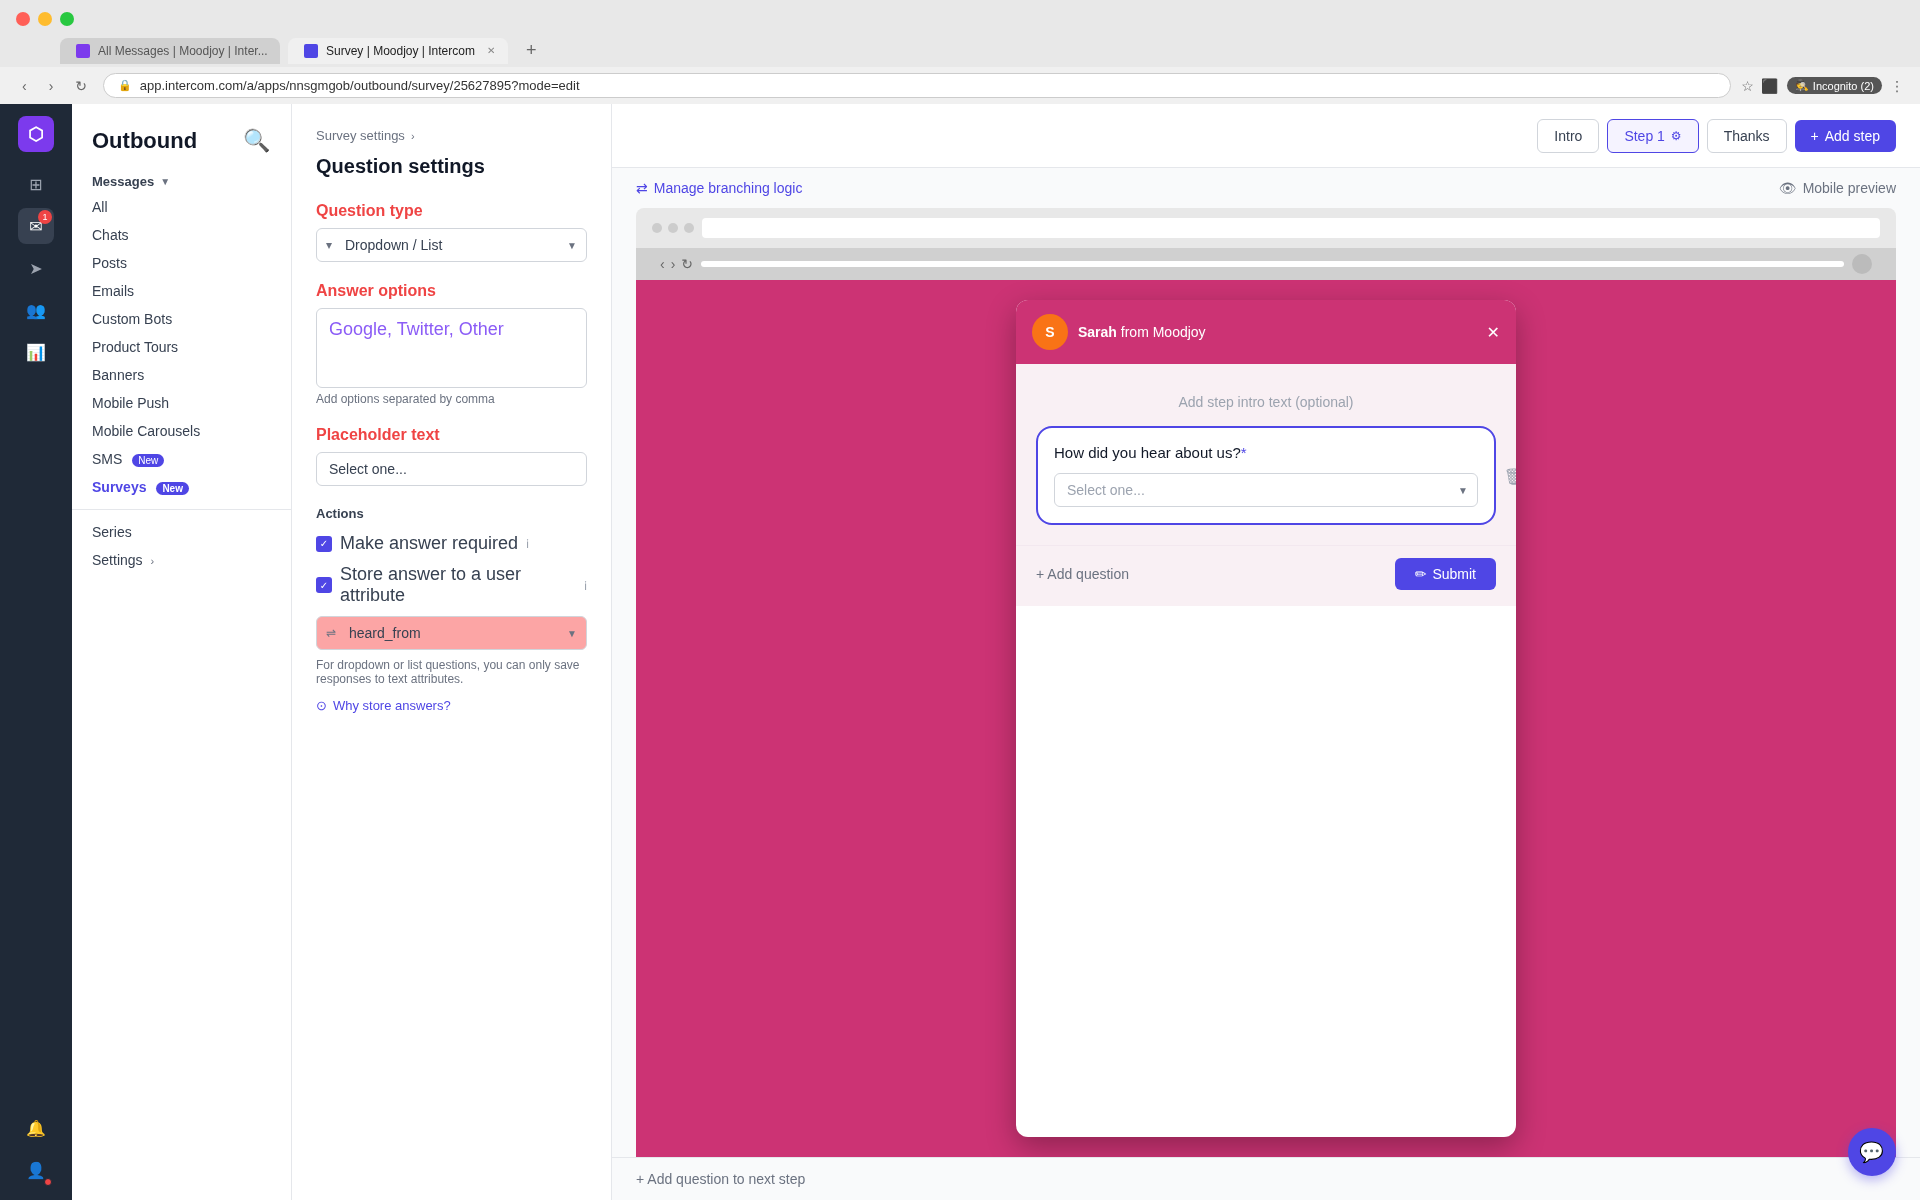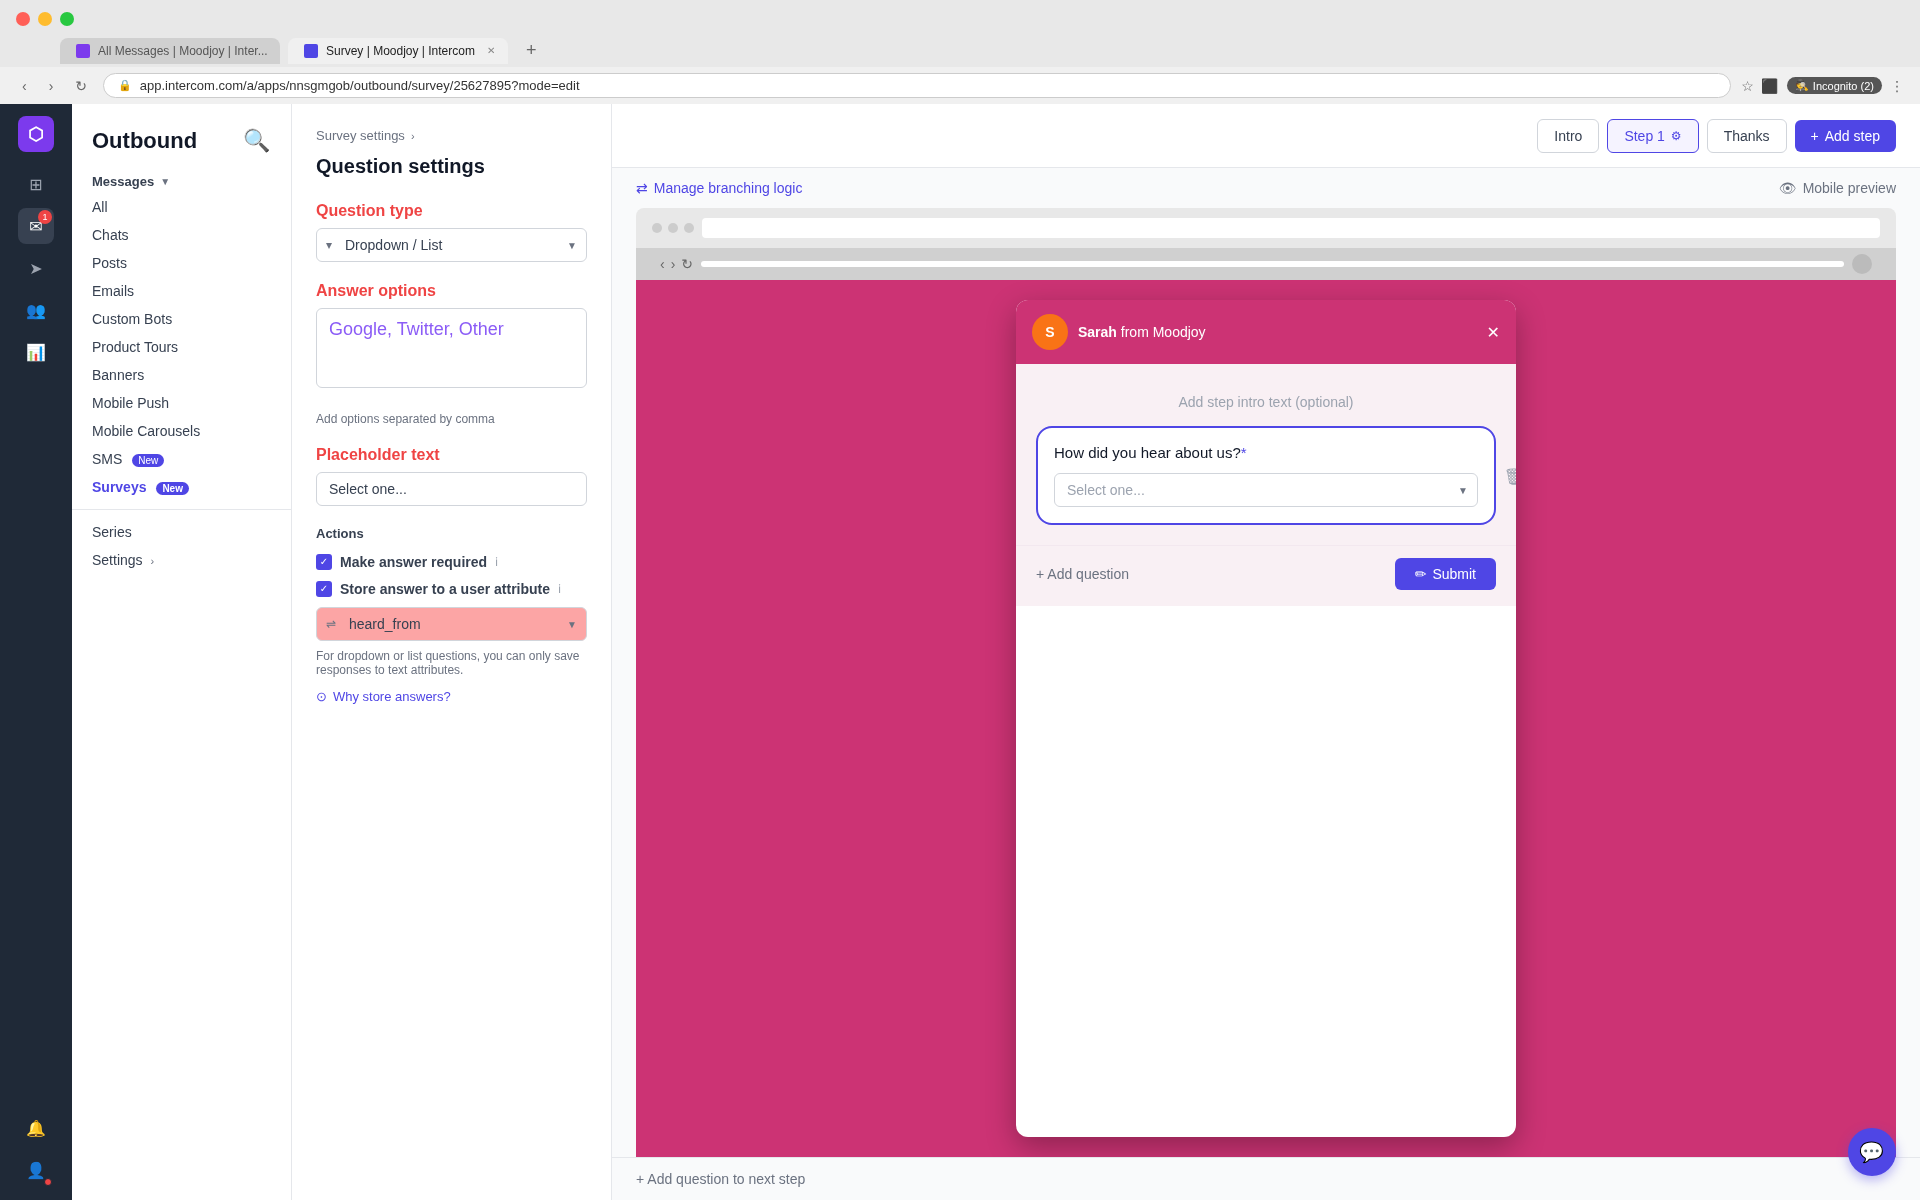--- a/index.html
+++ b/index.html
@@ -55,27 +55,27 @@
     .breadcrumb { display: flex; align-items: center; gap: 6px; font-size: 13px; color: #6b7280; margin-bottom: 12px; cursor: pointer; }
     .breadcrumb-arrow { font-size: 11px; }
     .panel-title { font-size: 20px; font-weight: 700; color: #111827; margin-bottom: 24px; }
     .field-label { font-size: 16px; font-weight: 600; color: #ef4444; margin-bottom: 8px; }
     .field-group { margin-bottom: 20px; }
     .select-wrapper { position: relative; }
     .select-field { width: 100%; padding: 8px 36px 8px 12px; border: 1px solid #d1d5db; border-radius: 6px; font-size: 14px; color: #374151; appearance: none; background: white; cursor: pointer; }
     .select-icon { position: absolute; left: 10px; top: 50%; transform: translateY(-50%); color: #6b7280; font-size: 12px; }
     .select-arrow { position: absolute; right: 10px; top: 50%; transform: translateY(-50%); color: #6b7280; font-size: 10px; }
     .textarea-field { width: 100%; padding: 10px 12px; border: 1px solid #d1d5db; border-radius: 6px; font-size: 18px; color: #8b5cf6; resize: none; height: 80px; font-family: inherit; }
-    .hint-text { font-size: 12px; color: #6b7280; margin-top: 20px; }
+    .hint-text { font-size: 12px; color: #6b7280; margin-top: 0; }
     .input-field { width: 100%; padding: 8px 12px; border: 1px solid #d1d5db; border-radius: 6px; font-size: 14px; color: #374151; }
     .actions-section { margin-top: 20px; }
     .actions-title { font-size: 13px; font-weight: 600; color: #374151; margin-bottom: 12px; }
     .checkbox-row { display: flex; align-items: center; gap: 8px; margin-bottom: 10px; }
     .checkbox-blue { width: 16px; height: 16px; background: #4f46e5; border-radius: 3px; display: flex; align-items: center; justify-content: center; color: white; font-size: 10px; cursor: pointer; flex-shrink: 0; }
-    .checkbox-label { font-size: 14px; color: #374151; font-weight: bold; }
+    .checkbox-label { font-size: 18px; color: #374151; }
     .info-icon { color: #9ca3af; font-size: 12px; cursor: pointer; }
     .attr-select-wrapper { position: relative; margin-top: 8px; }
     .attr-select { width: 100%; padding: 8px 36px 8px 32px; border: 1px solid #d1d5db; border-radius: 6px; font-size: 14px; color: #374151; appearance: none; background: #fca5a5; cursor: pointer; }
     .attr-icon { position: absolute; left: 10px; top: 50%; transform: translateY(-50%); color: #6b7280; font-size: 12px; }
     .dropdown-note { font-size: 12px; color: #6b7280; margin-top: 8px; }
     .why-link { display: flex; align-items: center; gap: 6px; color: #4f46e5; font-size: 13px; cursor: pointer; margin-top: 12px; text-decoration: none; }
 
     
     .preview-area { flex: 1; background: #f9fafb; display: flex; flex-direction: column; overflow: hidden; }
     .preview-topbar { background: white; border-bottom: 1px solid #e5e7eb; padding: 0 24px; display: flex; align-items: center; justify-content: space-between; height: 64px; flex-shrink: 0; }

